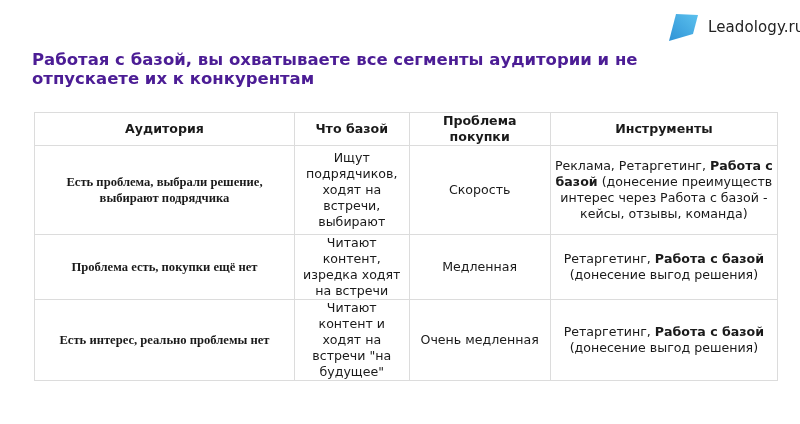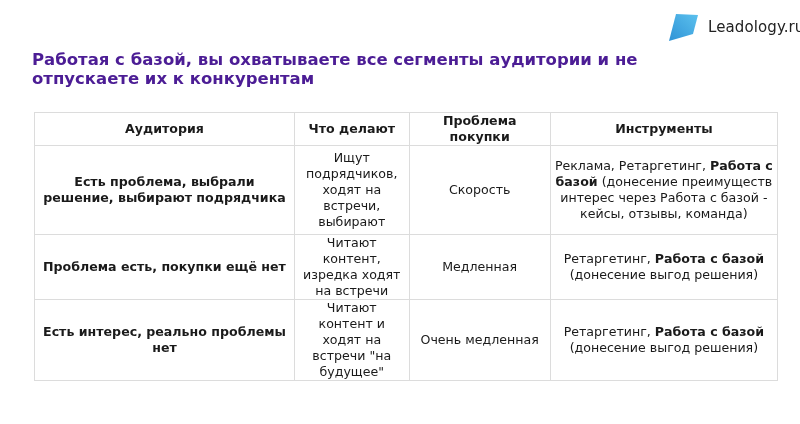--- a/index.html
+++ b/index.html
@@ -17,21 +17,21 @@
   table.grid {
     position: absolute; left: 34px; top: 112px; border-collapse: collapse;
     table-layout: fixed; width: 744px; font-size: 12.6px;
   }
   table.grid th, table.grid td {
     border: 1px solid #dcdcdc; text-align: center; vertical-align: middle;
     padding: 0 3px; line-height: 16px;
   }
   table.grid th { font-weight: bold; height: 23px; }
   .col1 { width: 254px; } .col2 { width: 112px; } .col3 { width: 138px; } .col4 { width: 222px; }
-  td.aud { font-weight: bold; padding: 0 2px; }
+  td.aud { font-weight: bold; padding: 0 2px; font-family: Liberation Serif, serif; }
   .r1 td { height: 88px; } .r2 td { height: 54px; } .r3 td { height: 57px; margin-left: 24px; } .r4 td { height: 64px; }
   b.hl { font-weight: bold; }
 </style>
 </head>
 <body>
 
 <div class="logo">
   <svg class="logo-mark" viewBox="0 0 34 30">
     <defs>
       <linearGradient id="lg" x1="0" y1="1" x2="1" y2="0">
@@ -49,21 +49,21 @@
 <table class="grid">
   <colgroup>
     <col class="col1">
       <col class="col2">
       <col class="col3">
       <col class="col4">
   </colgroup>
   <thead>
     <tr>
       <th>Аудитория</th>
-      <th>Что делают</th>
+      <th>Что базой</th>
       <th>Проблема покупки</th>
       <th>Инструменты</th>
     </tr>
   </thead>
   <tbody>
     <tr class="r1">
       <td class="aud">Есть проблема, выбрали решение, выбирают подрядчика</td>
       <td>Ищут подрядчиков, ходят на встречи, выбирают</td>
       <td>Скорость</td>
       <td><span>Реклама, Ретаргетинг, </span><b class="hl">Работа с базой</b><span> (донесение преимуществ интерес через Работа с базой - кейсы, отзывы, команда)</span></td>

